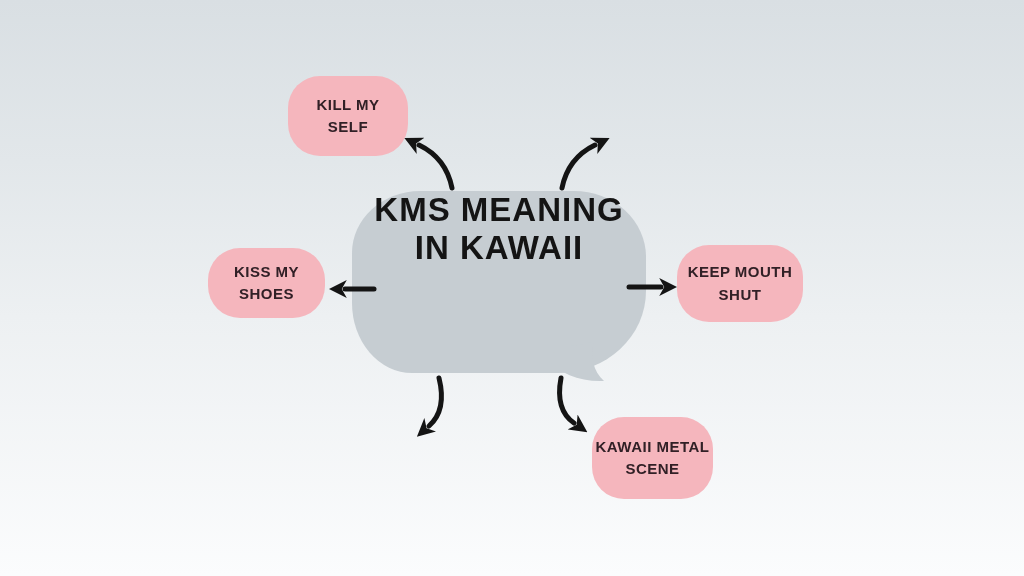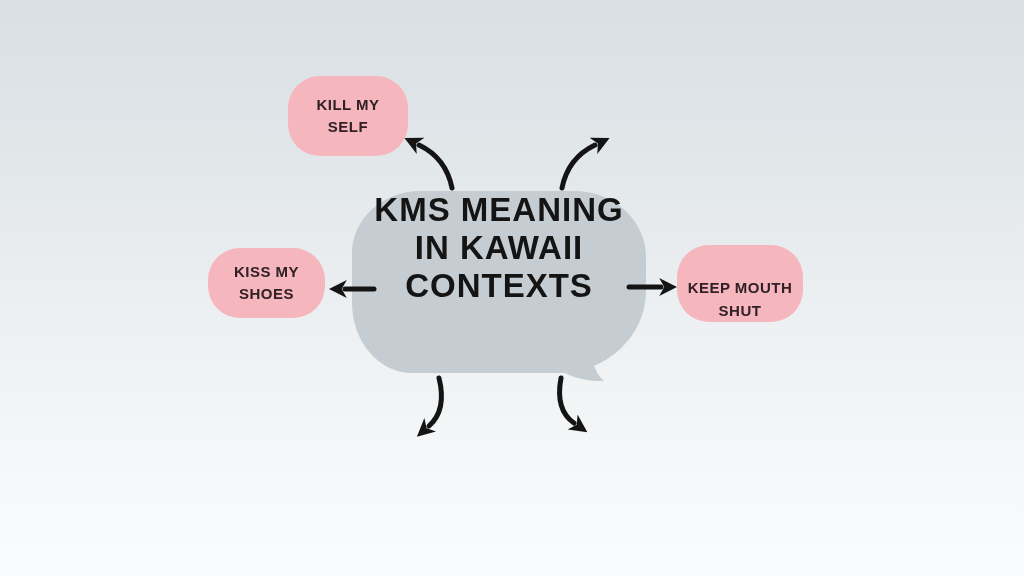--- a/index.html
+++ b/index.html
@@ -70,40 +70,43 @@
   .tail { fill: var(--bubble-fill, #c6cdd2); stroke: none; }
 </style>
 </head>
 <body>
 
 <div class="canvas">
 
   <div class="bubble">
     <div class="bubble-line">KMS MEANING</div>
     <div class="bubble-line">IN KAWAII</div>
-    <div class="bubble-line">CONTEXTS</div>
   </div>
 
   <div class="node" style="left:288px; top:76px; width:120px; height:80px;">
     <div class="node-label">KILL MY
 SELF</div>
   </div>
 
 
   <div class="node" style="left:208px; top:248px; width:117px; height:70px;">
     <div class="node-label">KISS MY
 SHOES</div>
   </div>
 
-  <div class="node" style="left:677px; top:245px; width:126px; height:77px;align-items:flex-end;">
+  <div class="node" style="left:677px; top:245px; width:126px; height:77px;">
     <div class="node-label">KEEP MOUTH
 SHUT</div>
   </div>
 
 
+  <div class="node" style="left:592px; top:417px; width:121px; height:82px;">
+    <div class="node-label">KAWAII METAL
+SCENE</div>
+  </div>
 
   <svg class="links" width="1024" height="576" viewBox="0 0 1024 576">
     <defs>
       <marker id="ah" viewBox="0 0 10 10" refX="1" refY="5" markerWidth="3.6" markerHeight="3.6" orient="auto">
         <path d="M0,0 L10,5 L0,10 L2.8,5 Z" fill="#141414"></path>
       </marker>
     </defs>
 
     <path class="tail" d="M546,358 C560,374 580,382 604,381 C593,371 590,356 594,342 L560,348 Z"></path>
 

